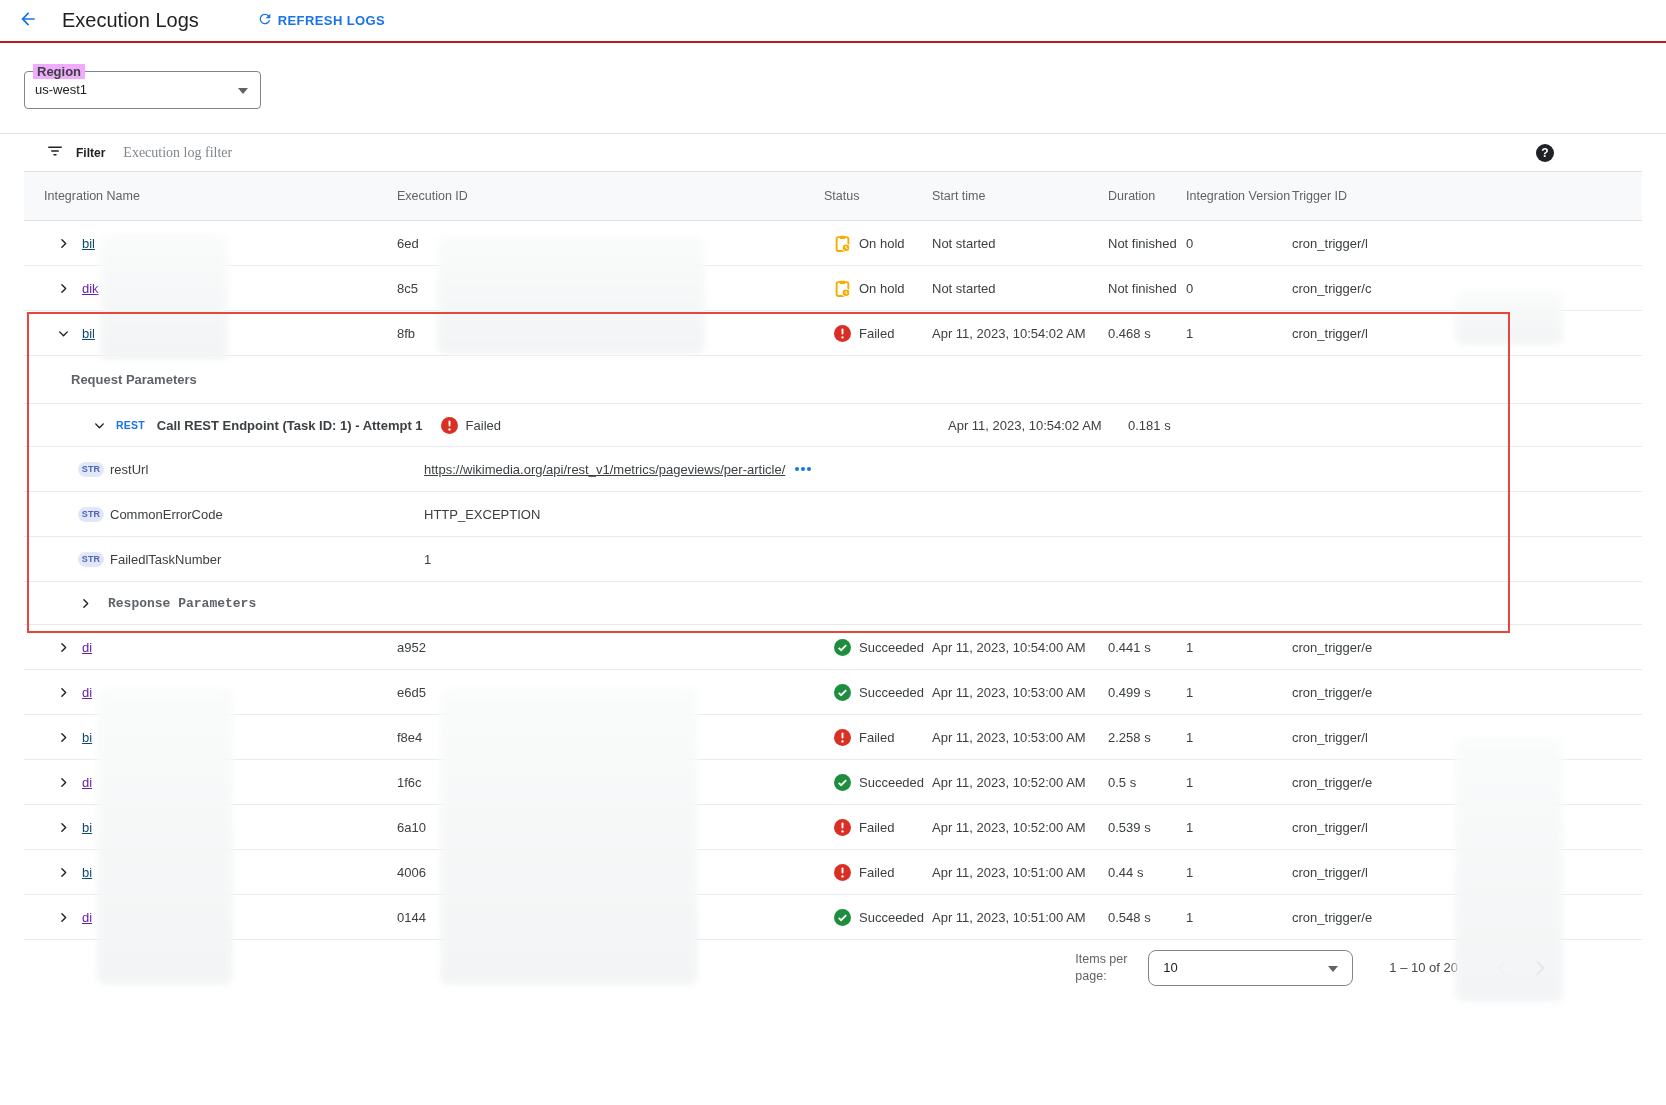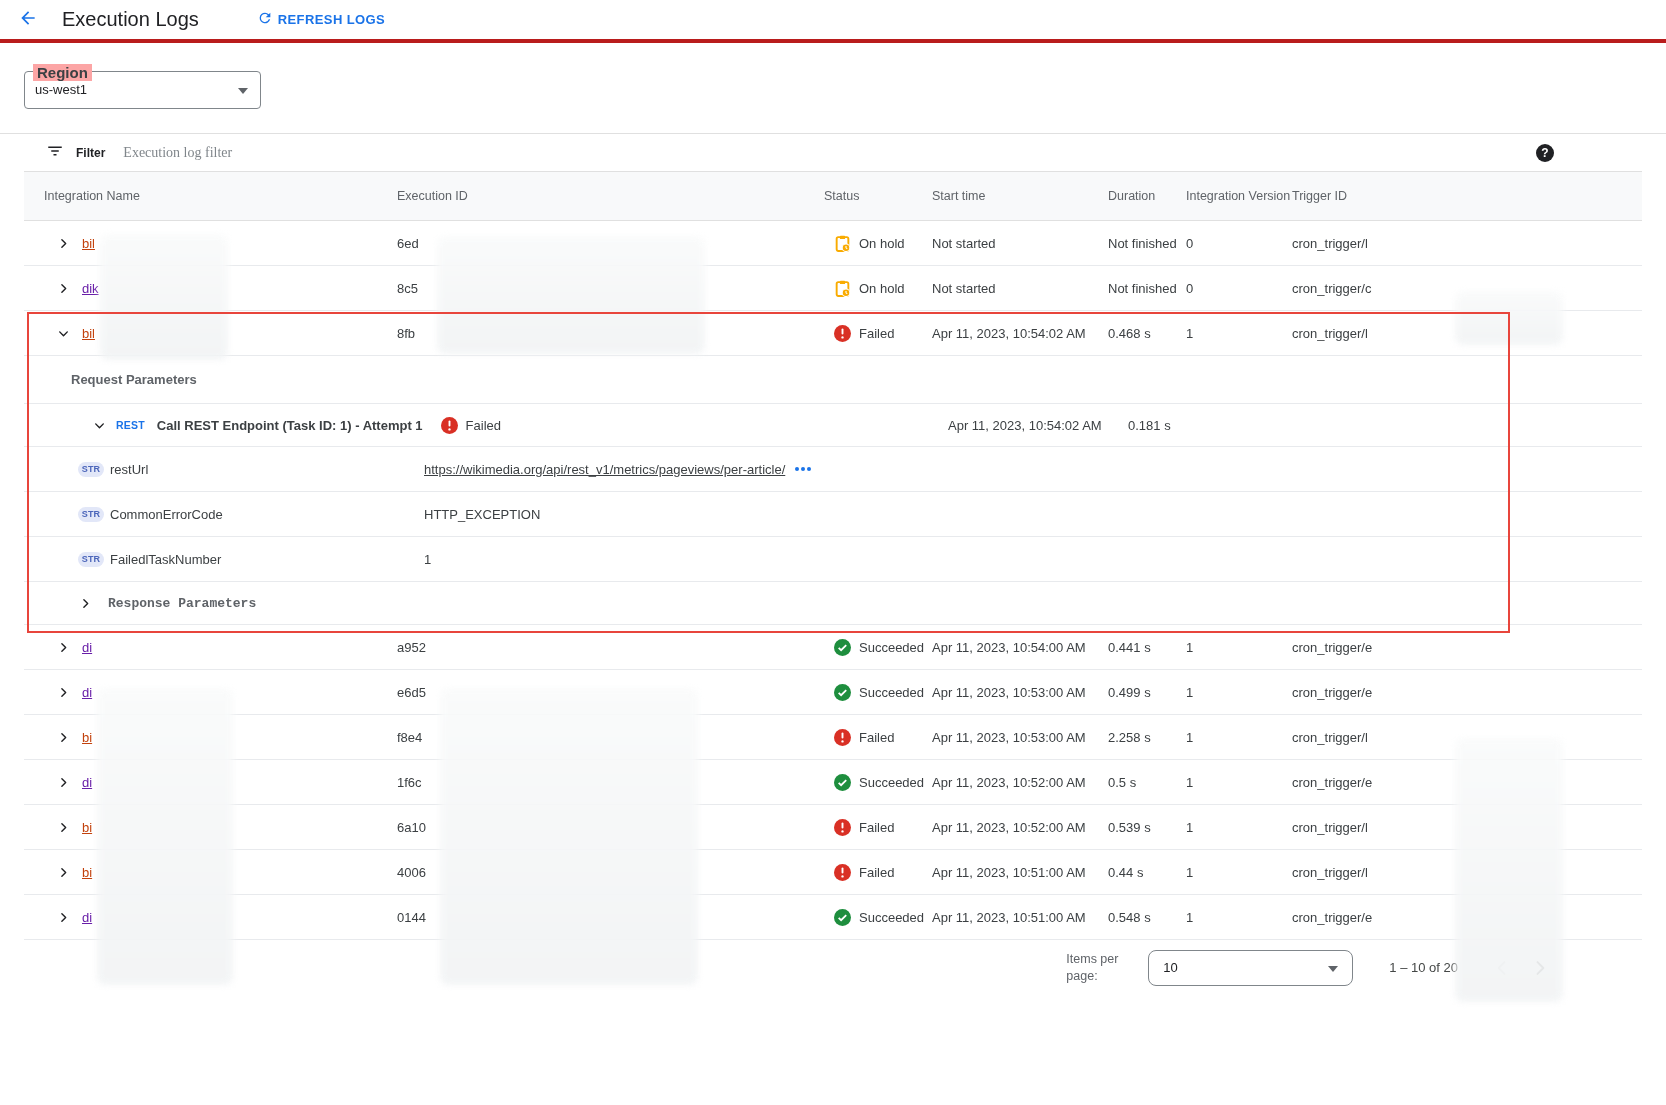--- a/index.html
+++ b/index.html
@@ -1,29 +1,29 @@
 <!DOCTYPE html>
 <html><head>
 <meta charset="utf-8">
 <style>
   * { box-sizing: border-box; margin: 0; padding: 0; }
   html,body { width:1666px; height:1105px; background:#fff; overflow:hidden;
     font-family:"Liberation Sans","DejaVu Sans",sans-serif; color:#3c4043; }
   .app { position:relative; width:1666px; height:1105px; }
 
   
-  .topbar { height:43px; display:flex; align-items:center; border-bottom:4px solid #b91c1c; }
+  .topbar { height:43px; display:flex; align-items:center; border-bottom:2px solid #b91c1c; }
   .backbtn { margin-left:18px; width:22px; height:22px; background:none; border:none; cursor:pointer; display:flex; align-items:center; }
   .page-title { margin-left:22px; font-size:20px; font-weight:500; color:#202124; }
   .refreshbtn { margin-left:58px; display:flex; align-items:center; gap:5px; background:none; border:none; cursor:pointer;
     color:#1a73e8; font-size:13px; font-weight:700; letter-spacing:.4px; font-family:inherit; }
 
   
   .region { position:relative; margin:28px 0 0 24px; width:237px; height:38px; border:1px solid #80868b; border-radius:4px; cursor:pointer; }
-  .region-label { position:absolute; top:-8px; left:8px; background:#fca5a5; padding:0 4px; font-size:15px; font-weight:700; color:#3c4043; }
+  .region-label { position:absolute; top:-8px; left:8px; background:#f0abfc; padding:0 4px; font-size:13px; font-weight:700; color:#3c4043; }
   .region-value { line-height:36px; padding-left:10px; font-size:13px; color:#202124; }
   .caret { position:absolute; right:12px; top:16px; width:0; height:0;
     border-left:5px solid transparent; border-right:5px solid transparent; border-top:6px solid #5f6368; }
 
   
   .filterbar { margin-top:24px; height:38px; border-top:1px solid #e0e0e0; display:flex; align-items:center; padding-left:46px; }
   .filter-label { margin-left:12px; font-size:12px; font-weight:700; color:#202124; }
   .filter-input { margin-left:18px; border:none; outline:none; font-size:14px; width:420px; color:#202124; font-family:Liberation Serif, serif; }
   .filter-input::placeholder { color:#80868b; }
   .helpbtn { margin-left:auto; margin-right:112px; width:18px; height:18px; border-radius:50%; background:#202124; color:#fff;
@@ -35,21 +35,21 @@
   .thead { height:50px; background:#f8f9fa; border-top:1px solid #e0e0e0; border-bottom:1px solid #e0e0e0; }
   .th { font-size:12.5px; color:#5f6368; }
   .th.name { grid-column:1/3; padding-left:20px; }
   .trow { height:45px; border-bottom:1px solid #e8eaed; }
   .c { font-size:13px; color:#3c4043; }
   .c.expander { display:flex; justify-content:flex-end; padding-right:12px; }
   .chev { background:none; border:none; padding:0; cursor:pointer; display:flex; align-items:center; }
   .chev svg { display:block; }
   .chev.open svg { transform:rotate(90deg); }
   .namelink { font-size:13px; text-decoration:underline; cursor:pointer; }
-  .lnk-blue { color:#c2410c; }
+  .lnk-blue { color:#0c4a6e; }
   .lnk-purple { color:#681da8; }
   .c.status { display:flex; align-items:center; gap:8px; padding-left:10px; }
   .sicon { display:none; align-items:center; }
   .st-onhold .i-onhold { display:inline-flex; }
   .st-failed .i-failed { display:inline-flex; }
   .st-succeeded .i-succeeded { display:inline-flex; }
 
   
   .xrow { border-bottom:1px solid #e8eaed; position:relative; display:flex; align-items:center; font-size:13px; }
   .xlabel { height:48px; padding-left:47px; font-weight:700; color:#5f6368; }
@@ -69,21 +69,21 @@
   .pval { position:absolute; left:400px; display:flex; align-items:center; color:#3c4043; }
   .pval.u .ptext { text-decoration:underline; }
   .dots { display:inline-block; width:4px; height:4px; border-radius:50%; background:#1a73e8;
     box-shadow:6px 0 0 #1a73e8,12px 0 0 #1a73e8; margin-left:10px; margin-right:12px; border:none; cursor:pointer; padding:0; }
   .xresp { height:43px; padding-left:55px; }
   .xresp .rlabel { margin-left:16px; font-weight:700; color:#5f6368;font-family:Liberation Mono, monospace; }
 
   
   .pagination { height:55px; display:flex; align-items:center; justify-content:flex-end; padding-right:92px; margin:0 24px; }
   .pp-label { width:66px; font-size:12.5px; color:#5f6368; line-height:1.3; }
-  .pp-select { position:relative; margin-left:16px; width:205px; height:36px; border:1px solid #80868b; border-radius:8px; cursor:pointer; }
+  .pp-select { position:relative; margin-left:7px; width:205px; height:36px; border:1px solid #80868b; border-radius:8px; cursor:pointer; }
   .pp-value { line-height:34px; padding-left:14px; font-size:13px; color:#202124; }
   .pp-select .caret { right:14px; top:15px; }
   .pp-range { margin-left:36px; font-size:13px; color:#444746; }
   .pgbtn { background:none; border:none; padding:0; cursor:pointer; display:flex; align-items:center; }
   .pgbtn.prev { margin-left:34px; }
   .pgbtn.next { margin-left:18px; }
 
   
   .overlay { position:absolute; inset:0; pointer-events:none; }
   .redbox { position:absolute; left:27px; top:312px; width:1483px; height:321px; border:2px solid #e8453c; }

